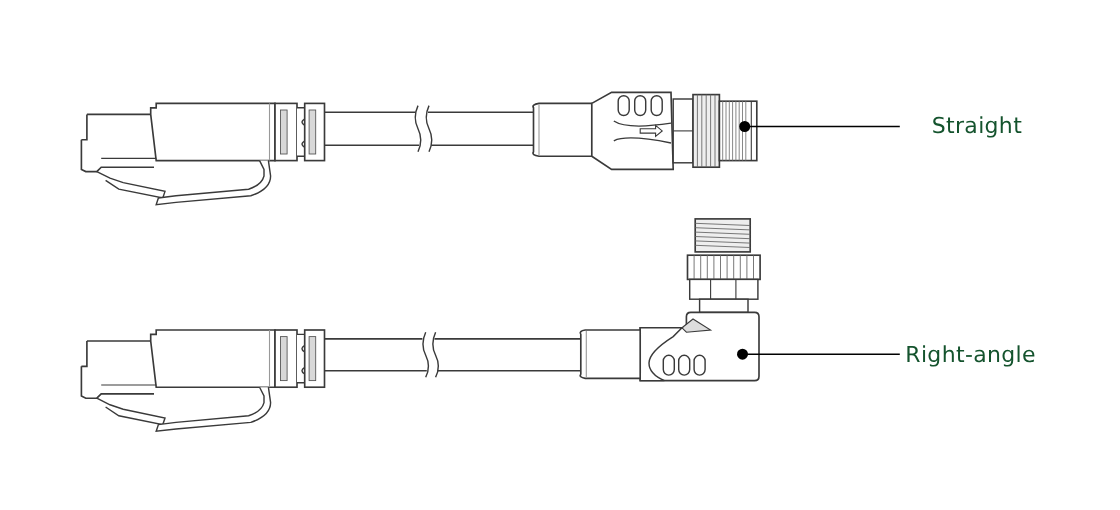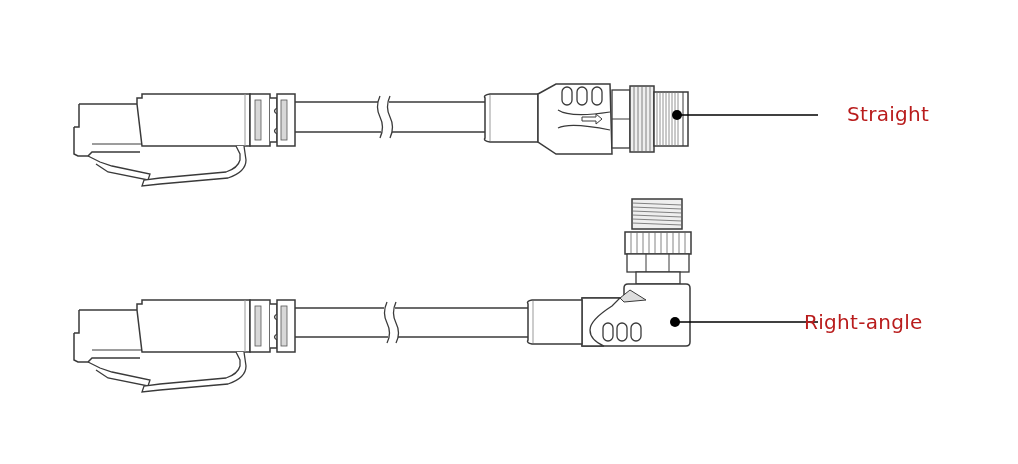--- a/index.html
+++ b/index.html
@@ -1,20 +1,20 @@
 <!DOCTYPE html>
 <html><head>
 <meta charset="utf-8">
 <style>
   html,body{margin:0;padding:0;background:#ffffff;}
   body{width:1018px;height:464px;position:relative;overflow:hidden;font-family:"DejaVu Sans",sans-serif;}
   svg.diagram{position:absolute;left:0;top:0;}
-  .label{position:absolute;font-size:20px;color:#b91c1c;letter-spacing:0.3px;line-height:1;}
+  .label{position:absolute;font-size:20px;color:#14532d;letter-spacing:0.3px;line-height:1;}
   .lbl-straight{left:847px;top:104px;}
-  .lbl-right{left:804px;top:312px;}
+  .lbl-right{left:823px;top:312px;}
 </style>
 </head>
 <body>
 
 <svg class="diagram" width="1018" height="464" viewBox="0 0 1018 464" xmlns="http://www.w3.org/2000/svg">
   <defs>
     <g id="rj45">
 
       <path d="M74 33 L74 60 L78 62 L88 62 L92 58 L140 58" fill="none" stroke="#3a3a3a" stroke-width="1.5"></path>
       <path d="M79 10 L140 10" fill="none" stroke="#3a3a3a" stroke-width="1.5"></path>

